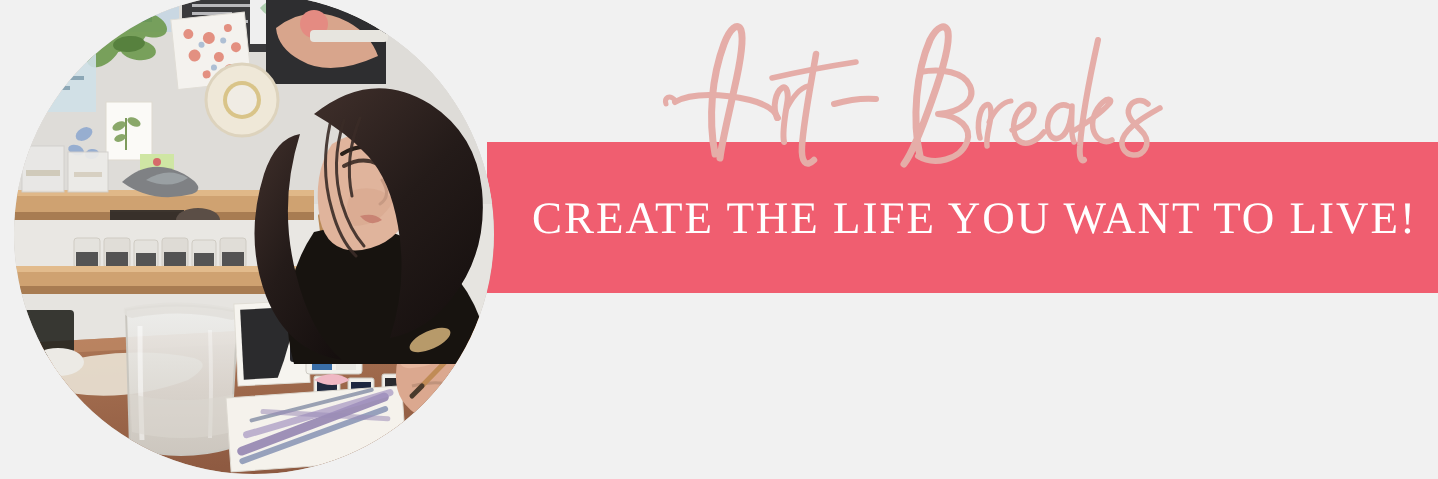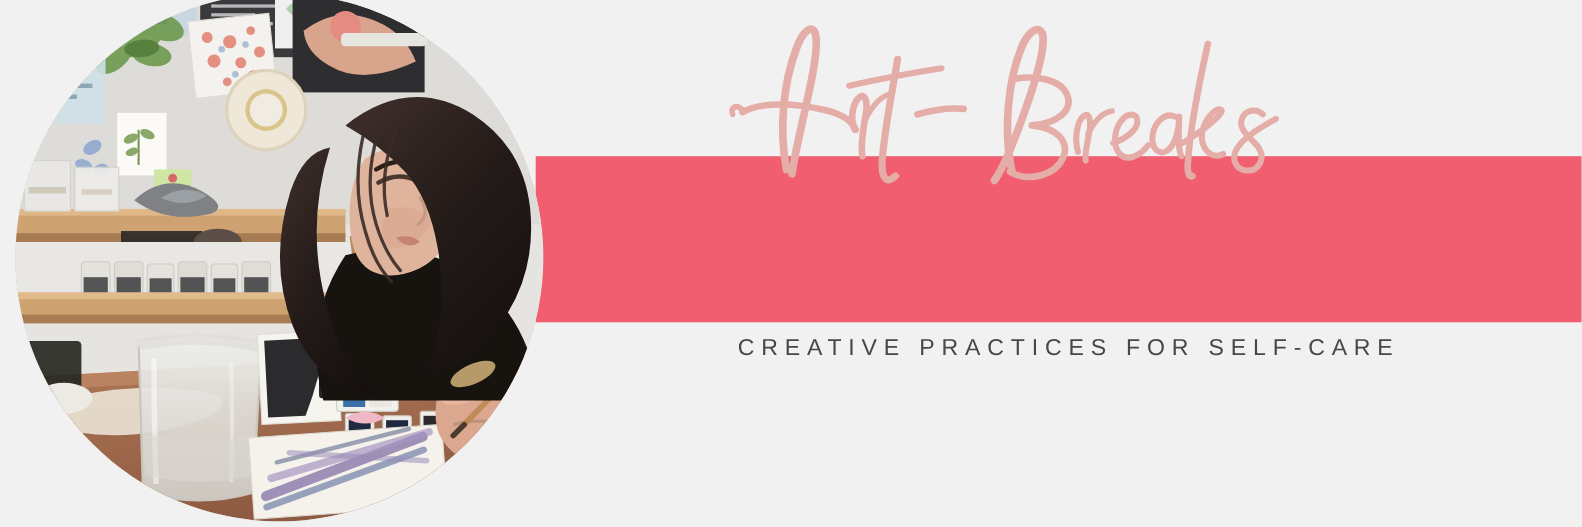--- a/index.html
+++ b/index.html
@@ -98,20 +98,21 @@
   }
   .photo-circle svg { display: block; width: 480px; height: 480px; }
 </style>
 </head>
 <body>
 
 <div id="banner-root">
 
   <div class="pink-band"></div>
 
+  <div class="band-headline">CREATE THE LIFE YOU WANT TO LIVE!</div>
 
   <div class="script-wrap">
     <svg viewBox="0 0 520 170" preserveAspectRatio="none" aria-hidden="true">
       <title>Art-Breaks</title>
       <g fill="none" stroke="#e5ada8" stroke-linecap="round" stroke-linejoin="round">
 
         <path d="M95 148 C 88 112, 92 70, 104 38 C 110 22, 118 16, 121 24 C 124 33, 120 58, 114 84 C 108 112, 102 136, 100 152" stroke-width="7"></path>
         <path d="M55 96 C 72 86, 104 88, 130 94 C 146 98, 155 104, 158 112" stroke-width="6"></path>
         <path d="M46 98 C 44 92, 49 88, 55 94" stroke-width="5"></path>
 
@@ -134,21 +135,20 @@
         <path d="M448 100 C 440 96, 430 104, 428 116 C 426 128, 433 136, 441 131 C 449 126, 452 110, 452 100 C 452 112, 450 128, 454 136" stroke-width="5.5"></path>
 
         <path d="M478 34 C 470 70, 462 112, 460 140 C 459 150, 461 156, 464 154" stroke-width="6"></path>
         <path d="M455 124 C 468 116, 482 106, 489 98 C 493 94, 489 91, 483 96 C 475 103, 470 116, 474 126 C 477 134, 485 138, 492 134" stroke-width="5.5"></path>
 
         <path d="M528 98 C 522 92, 512 94, 509 102 C 505 112, 518 120, 524 128 C 531 138, 524 150, 513 149 C 504 148, 500 140, 503 132 C 508 120, 526 110, 540 102" stroke-width="5.5"></path>
       </g>
     </svg>
   </div>
 
-  <div class="tagline">CREATIVE PRACTICES FOR SELF-CARE</div>
 
   <div class="photo-circle">
     <svg viewBox="0 0 480 480" aria-hidden="true">
       <defs>
         <clipPath id="circ">
             <circle cx="240" cy="240" r="240"></circle>
           </clipPath>
         <linearGradient id="jugG" x1="0" y1="0" x2="0" y2="1">
           <stop offset="0%" stop-color="#eeeeec" stop-opacity="0.95"></stop>
           <stop offset="55%" stop-color="#dedcd7" stop-opacity="0.92"></stop>

